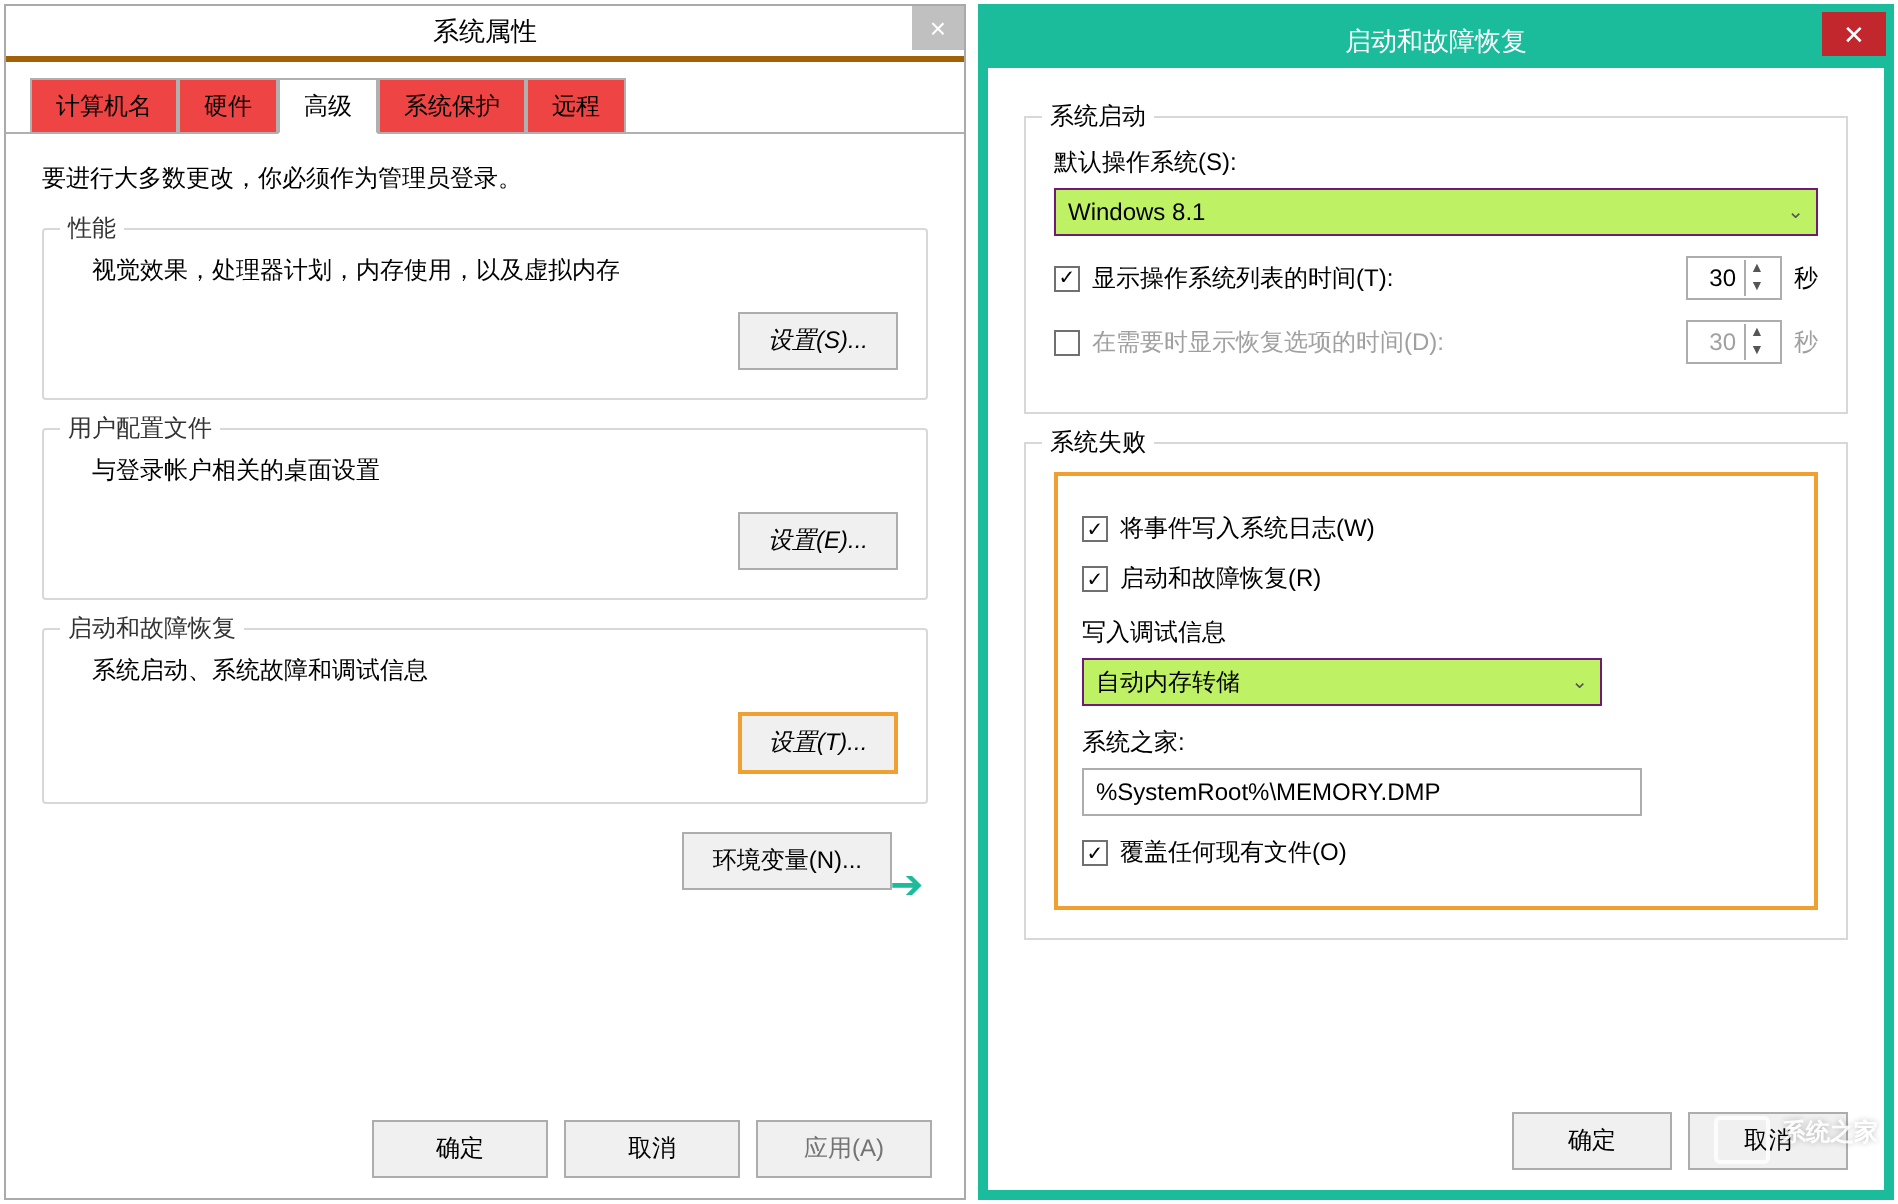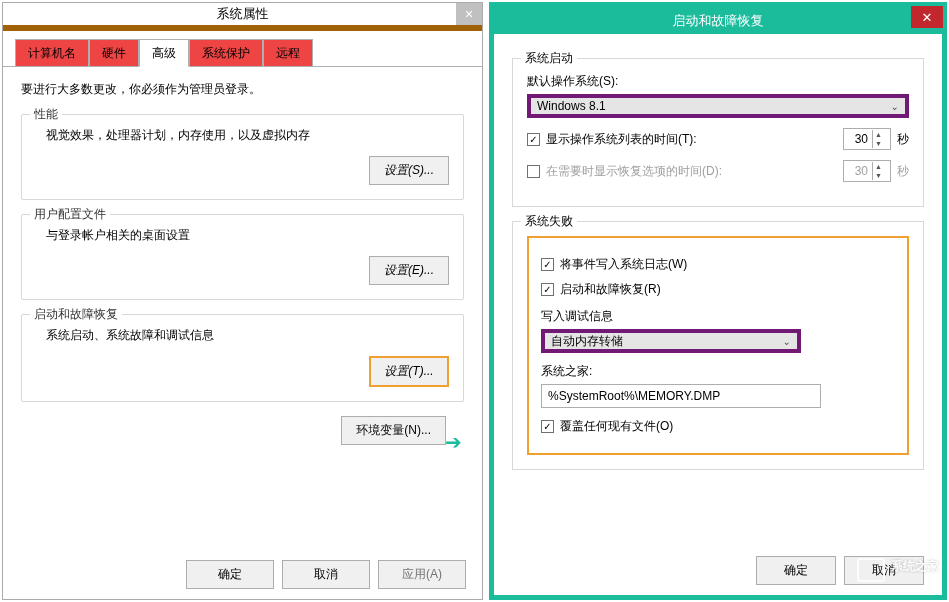--- a/index.html
+++ b/index.html
@@ -1,20 +1,20 @@
 <!DOCTYPE html>
 <html><head>
 <meta charset="utf-8">
 <style>
 * { box-sizing: border-box; margin: 0; padding: 0; font-family: "Microsoft YaHei", "SimSun", sans-serif; font-size: 12px; }
 body { background: #fff; width: 949px; height: 602px; position: relative; overflow: hidden; }
 
 
 .dlg-left { position: absolute; left: 2px; top: 2px; width: 481px; height: 598px; border: 1px solid #aaa; background: #fff; }
-.titlebar { height: 28px; background: #fff; display: flex; align-items: center; justify-content: center; border-bottom: 6px solid #a16207; position: relative; }
+.titlebar { height: 28px; background: #fff; display: flex; align-items: center; justify-content: center; border-bottom: 3px solid #a16207; position: relative; }
 .titlebar .title { font-size: 13px; }
 .titlebar .close { position: absolute; right: 0; top: 0; width: 26px; height: 22px; background: #c0c0c0; color: #fff; display: flex; align-items: center; justify-content: center; font-size: 14px; }
 .tabs { display: flex; padding: 8px 12px 0 12px; border-bottom: 1px solid #b0b0b0; }
 .tab { padding: 5px 12px 4px 12px; border: 1px solid #b0b0b0; border-bottom: none; margin-right: 0px; background: #fff; cursor: pointer; position: relative; }
 .tab.active { border-bottom: 1px solid #fff; margin-bottom: -1px; background: #fff; }
 .tab:not(.active) { background: #ef4444; }
 .content-left { padding: 14px 18px; }
 .note { margin-bottom: 16px; }
 .group { border: 1px solid #d8d8d8; padding: 12px 14px 14px 14px; margin-bottom: 14px; position: relative; border-radius: 2px; }
 .group .legend { position: absolute; top: -9px; left: 8px; background: #fff; padding: 0 4px; font-size: 12px; color: #333; }
@@ -33,21 +33,21 @@
 
 .dlg-right { position: absolute; left: 489px; top: 2px; width: 458px; height: 598px; border: 5px solid #1abc9c; background: #fff; }
 .titlebar-r { height: 27px; background: #1abc9c; display: flex; align-items: center; justify-content: center; position: relative; }
 .titlebar-r .title { color: #fff; font-size: 13px; }
 .titlebar-r .close { position: absolute; right: -1px; top: -1px; width: 32px; height: 22px; background: #c1272d; color: #fff; display: flex; align-items: center; justify-content: center; font-size: 13px; }
 .content-right { padding: 10px 18px; }
 .group-r { border: 1px solid #d8d8d8; padding: 14px 14px; margin-top: 14px; position: relative; }
 .group-r .legend { position: absolute; top: -9px; left: 8px; background: #fff; padding: 0 4px; }
 .field-row { margin: 8px 0; display: flex; align-items: center; }
 .label { margin-bottom: 4px; }
-.dropdown { width: 100%; height: 24px; border: 4px solid #701a75; background: #e5e5e5; padding: 3px 6px; display: flex; justify-content: space-between; align-items: center; }
+.dropdown { width: 100%; height: 24px; border: 1px solid #701a75; background: #bef264; padding: 3px 6px; display: flex; justify-content: space-between; align-items: center; }
 .dropdown .chev { font-size: 10px; color: #555; }
 .checkbox { display: inline-flex; align-items: center; gap: 6px; }
 .checkbox .box { width: 13px; height: 13px; border: 1px solid #707070; display: flex; align-items: center; justify-content: center; font-size: 10px; background: #fff; color: #000; }
 .time-row { display: flex; align-items: center; justify-content: space-between; margin: 10px 0; }
 .time-row .left-part { display: flex; align-items: center; gap: 6px; }
 .spinner { display: flex; align-items: center; border: 1px solid #adadad; height: 22px; width: 48px; background: #fff; }
 .spinner input { border: none; width: 28px; text-align: right; padding-right: 4px; outline: none; background: transparent; }
 .spinner .arrows { display: flex; flex-direction: column; border-left: 1px solid #adadad; }
 .spinner .arrows span { font-size: 7px; line-height: 9px; padding: 0 2px; color: #555; cursor: pointer; }
 .disabled-text { color: #a0a0a0; }

